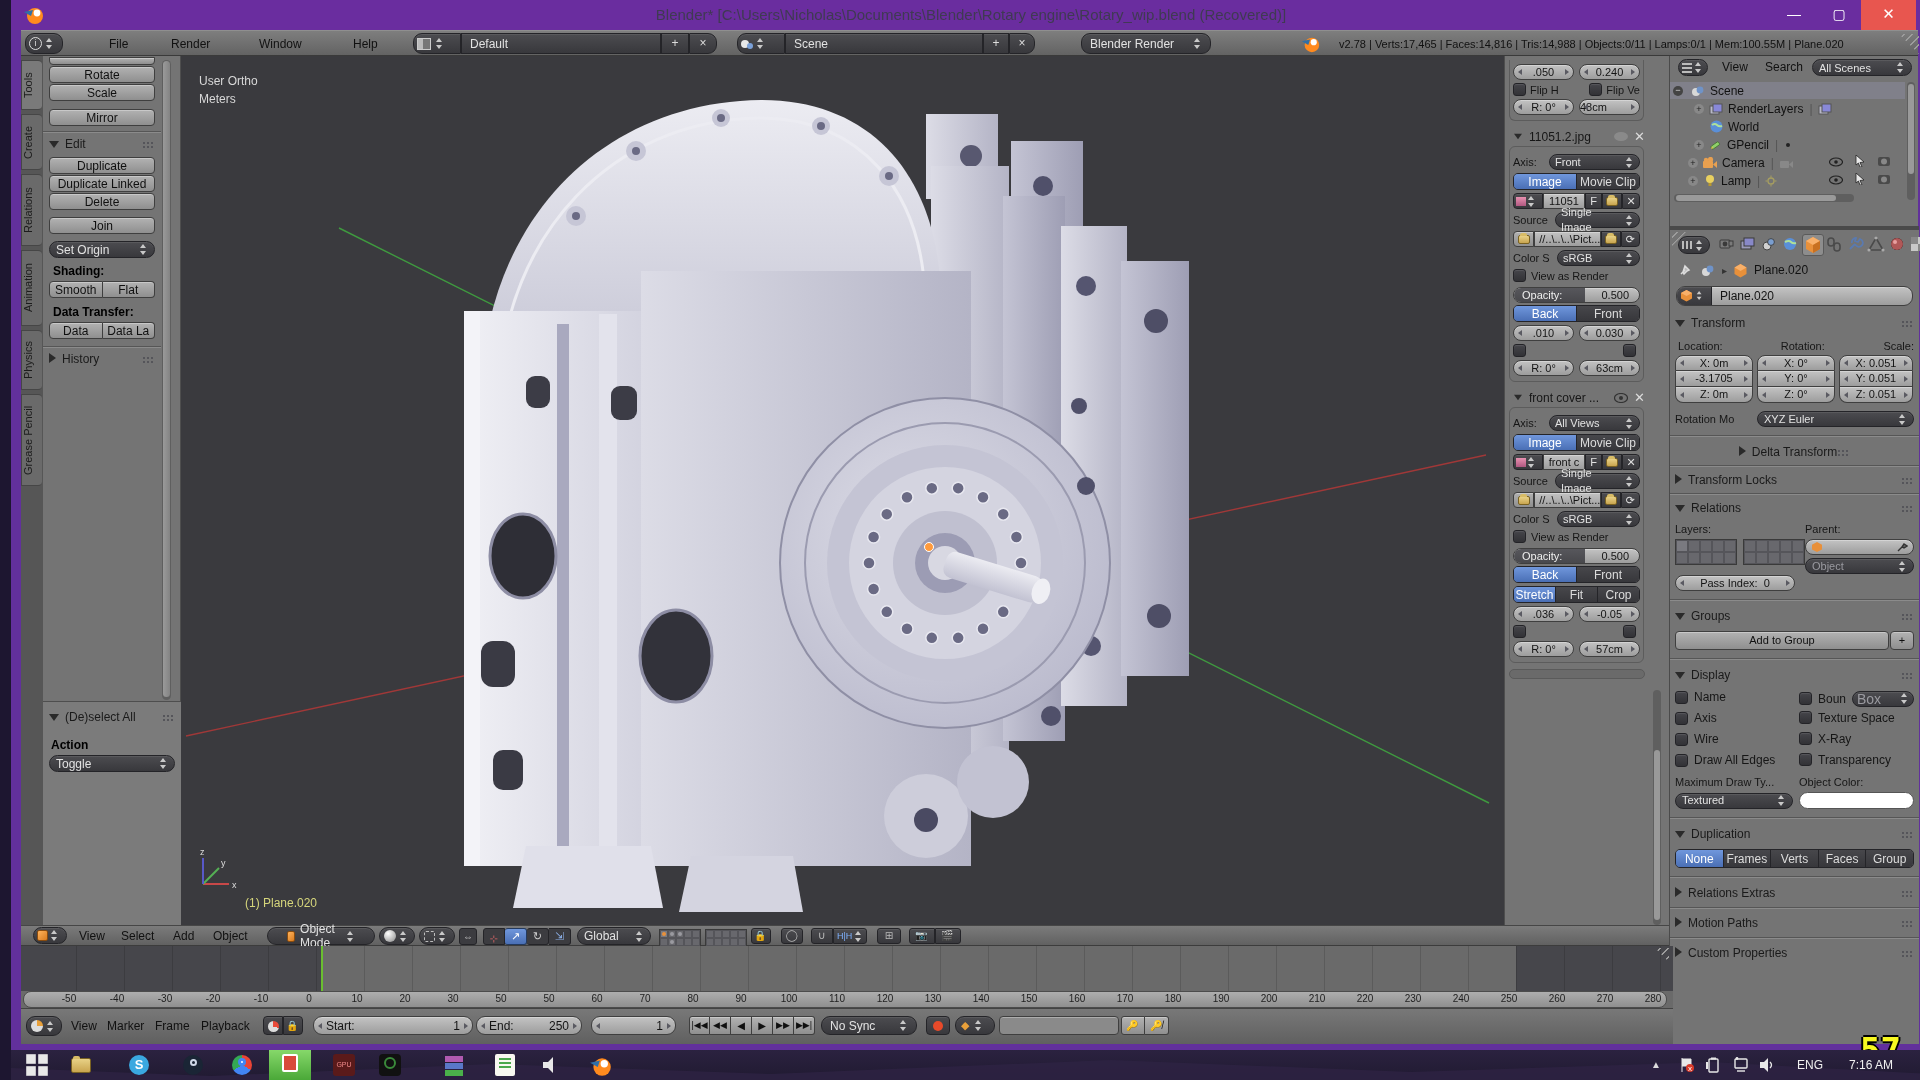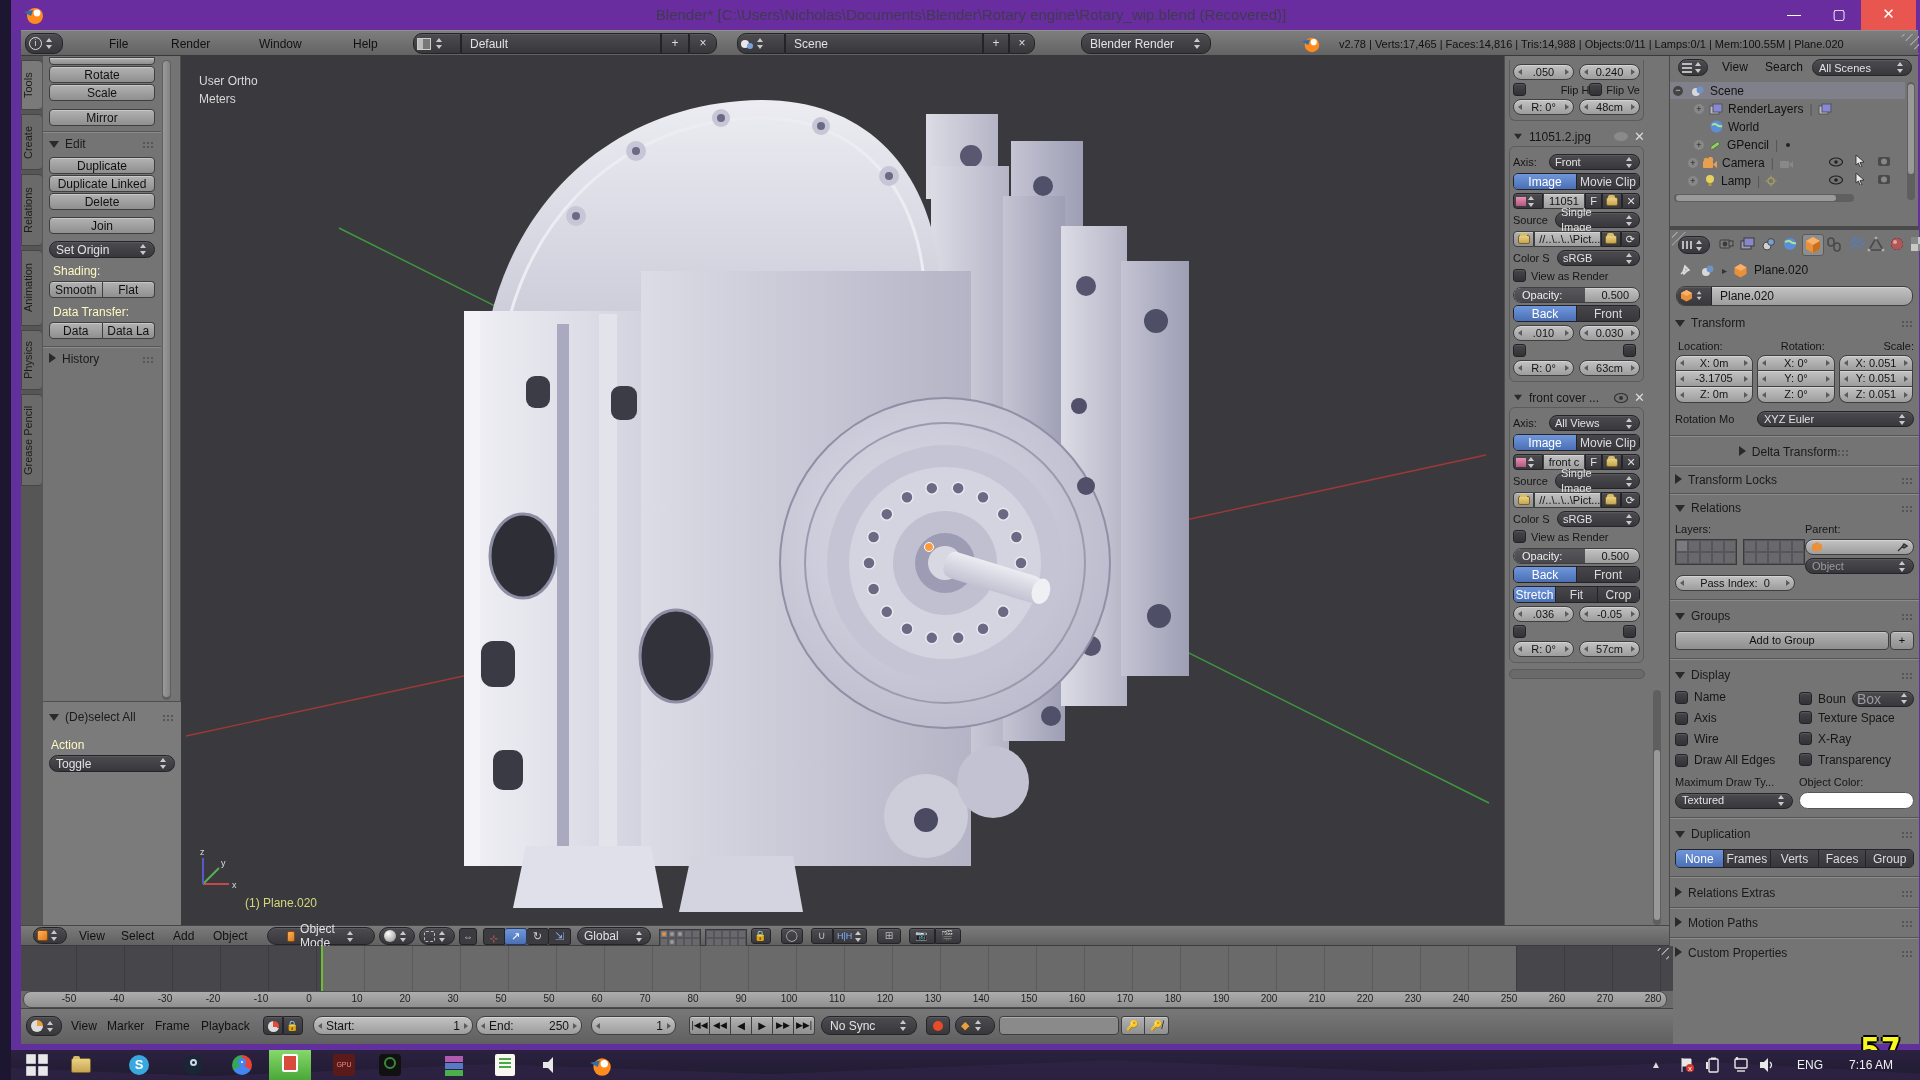--- a/index.html
+++ b/index.html
@@ -36,21 +36,21 @@
 .grip{background:repeating-linear-gradient(135deg,transparent 0 3px,#9d9d9d 3px 4.5px,transparent 4.5px 6px);}
 
 #menubar{left:10px;top:30px;width:1897px;height:26px;background:linear-gradient(#7e7e7e,#636363);border-bottom:1px solid #3a3a3a;border-top:1px solid #8f8f8f;}
 .menu-txt{font-size:12px;color:#111;line-height:26px;}
 
 #toolshelf{left:10px;top:56px;width:160px;height:869px;background:#747474;border-right:1px solid #4e4e4e;}
 #tabcol{position:absolute;left:0;top:0;width:22px;height:869px;background:#565656;}
 .vtab{position:absolute;left:0;width:21px;background:#6a6a6a;border:1px solid #464646;border-left:none;border-radius:0 0 0 0;color:#1c1c1c;font-size:11px;writing-mode:vertical-rl;transform:rotate(180deg);text-align:center;border-radius:4px 0 0 4px;}
 .vtab.on{background:#7a7a7a;}
 .tool-btn{margin:1px 0;height:17px;line-height:16px;}
-.shelf-label{font-size:12px;color:#fef9c3;margin:6px 0 2px 8px;}
+.shelf-label{font-size:12px;color:#000000;margin:6px 0 2px 8px;font-weight:bold;}
 
 #viewport{left:170px;top:56px;width:1323px;height:869px;background:#3a3a3e;overflow:hidden;}
 .vp-txt{position:absolute;color:#d8d8d8;font-size:12px;}
 
 #vheader{left:10px;top:925px;width:1652px;height:21px;background:linear-gradient(#7b7b7b,#616161);border-top:1px solid #464646;border-bottom:1px solid #3c3c3c;}
 .hdr-menu{font-size:12px;color:#111;line-height:20px;}
 .mini-btn{height:17px;border-radius:3px;}
 
 #npanel{left:1493px;top:56px;width:165px;height:869px;background:#747474;border-left:1px solid #4e4e4e;padding:0;}
 .np-box{position:relative;margin:0 24px 6px 4px;border:1px solid #5c5c5c;border-radius:6px;width:135px;padding:4px 3px;}
@@ -414,28 +414,28 @@
   <div id="npanel" class="abs">
 
     <div class="np-box" style="margin-top:4px;border-top:none;border-radius:0 0 6px 6px;">
       <div class="np-row" style="margin-top:0;">
         <div class="pill fld larr rarr" style="position:relative;flex:1;text-align:center;">.050</div>
         <div style="width:5px;"></div>
         <div class="pill fld larr rarr" style="position:relative;flex:1;text-align:center;">0.240</div>
       </div>
       <div class="np-row">
         <span class="chk"></span>
-          <span class="np-label" style="margin-left:4px;flex:1;text-align:right;">Flip H</span>
+          <span class="np-label" style="margin-left:4px;flex:1;">Flip H</span>
         <span class="chk"></span>
           <span class="np-label" style="margin-left:4px;">Flip Ve</span>
       </div>
       <div class="np-row" style="margin-bottom:1px;">
         <div class="pill fld larr rarr" style="position:relative;flex:1;text-align:center;">R: 0°</div>
         <div style="width:5px;"></div>
-        <div class="pill fld larr rarr" style="position:relative;flex:1;text-align:center;">48cm</div>
+        <div class="pill fld larr rarr" style="position:relative;flex:1;">48cm</div>
       </div>
     </div>
 
     <div class="np-row" style="margin:8px 24px 2px 8px;">
       <span class="tri-d" style="transform:scale(.8);"></span>
         <span class="np-label" style="flex:1;font-size:12px;">11051.2.jpg</span>
       <span style="width:14px;height:9px;border-radius:50%;background:#8a8a8a;display:inline-block;margin-right:6px;"></span>
       <span style="color:#ddd;font-size:13px;font-weight:bold;">✕</span>
     </div>
     <div class="np-box">

